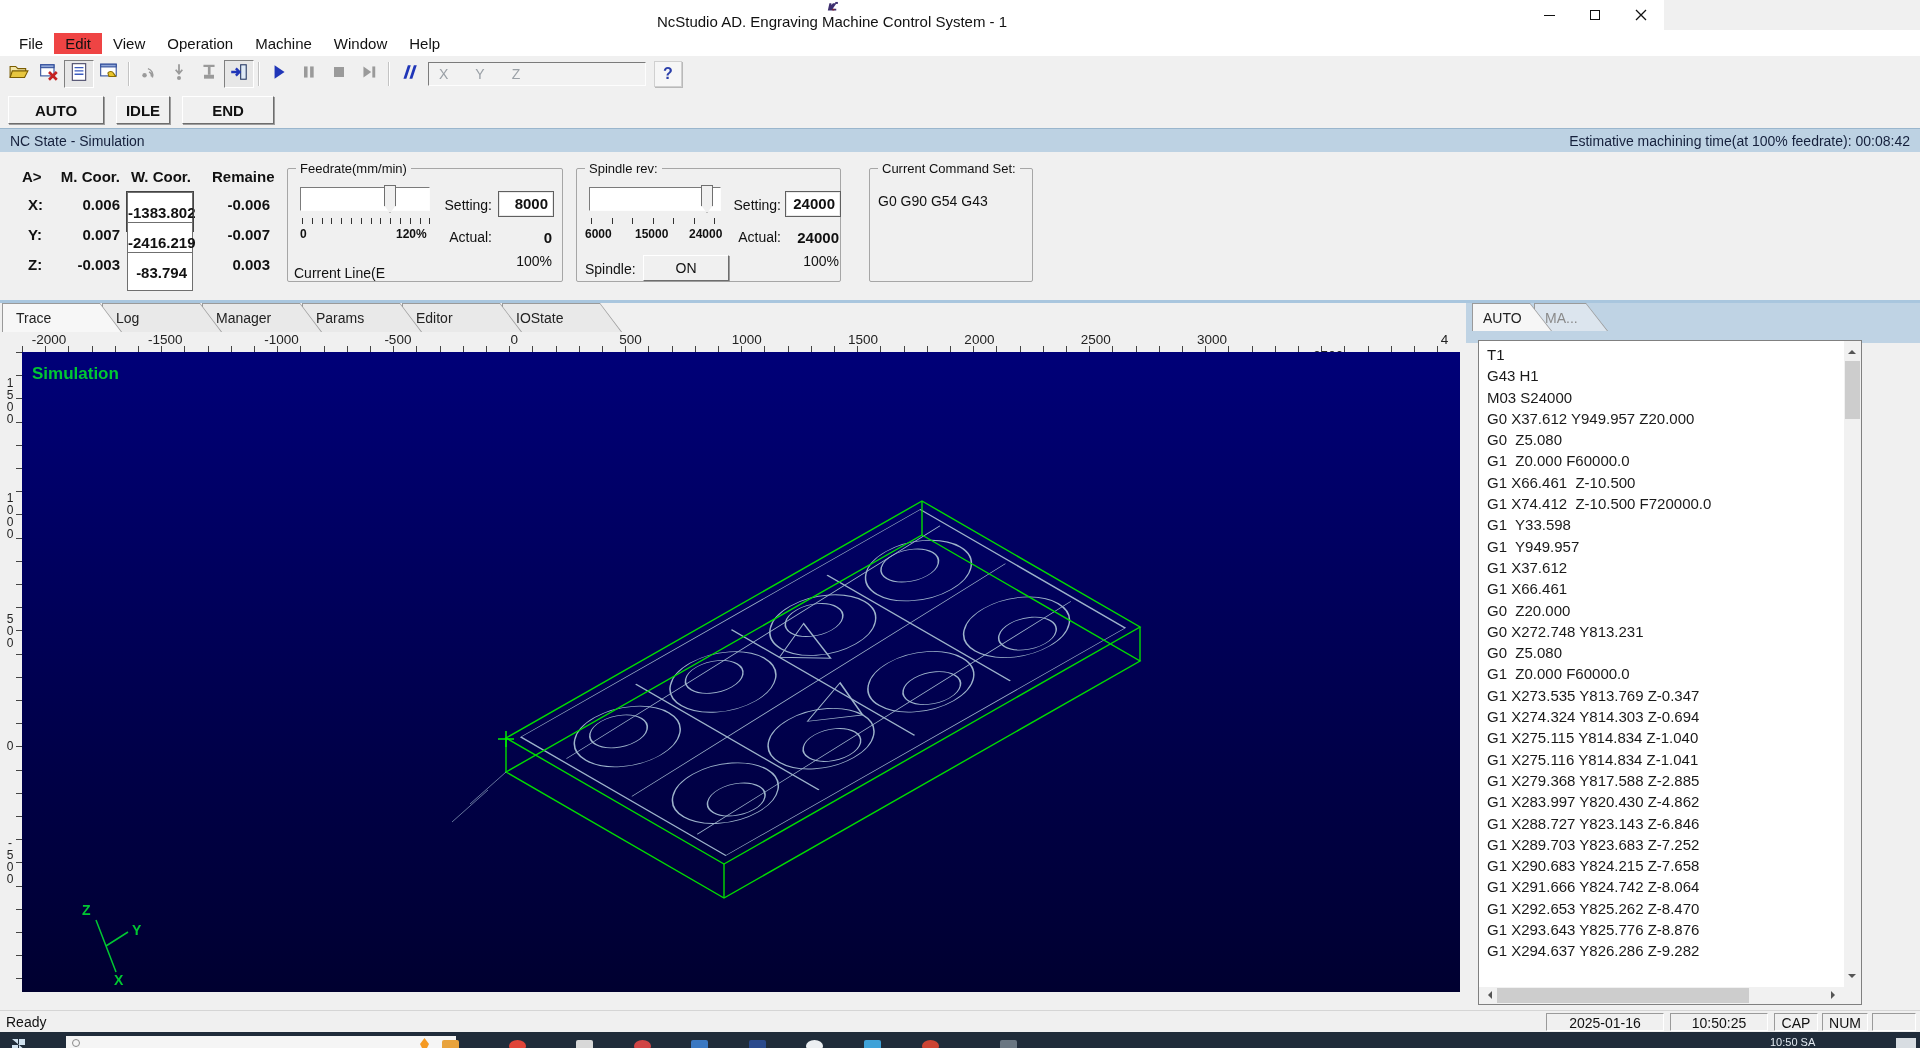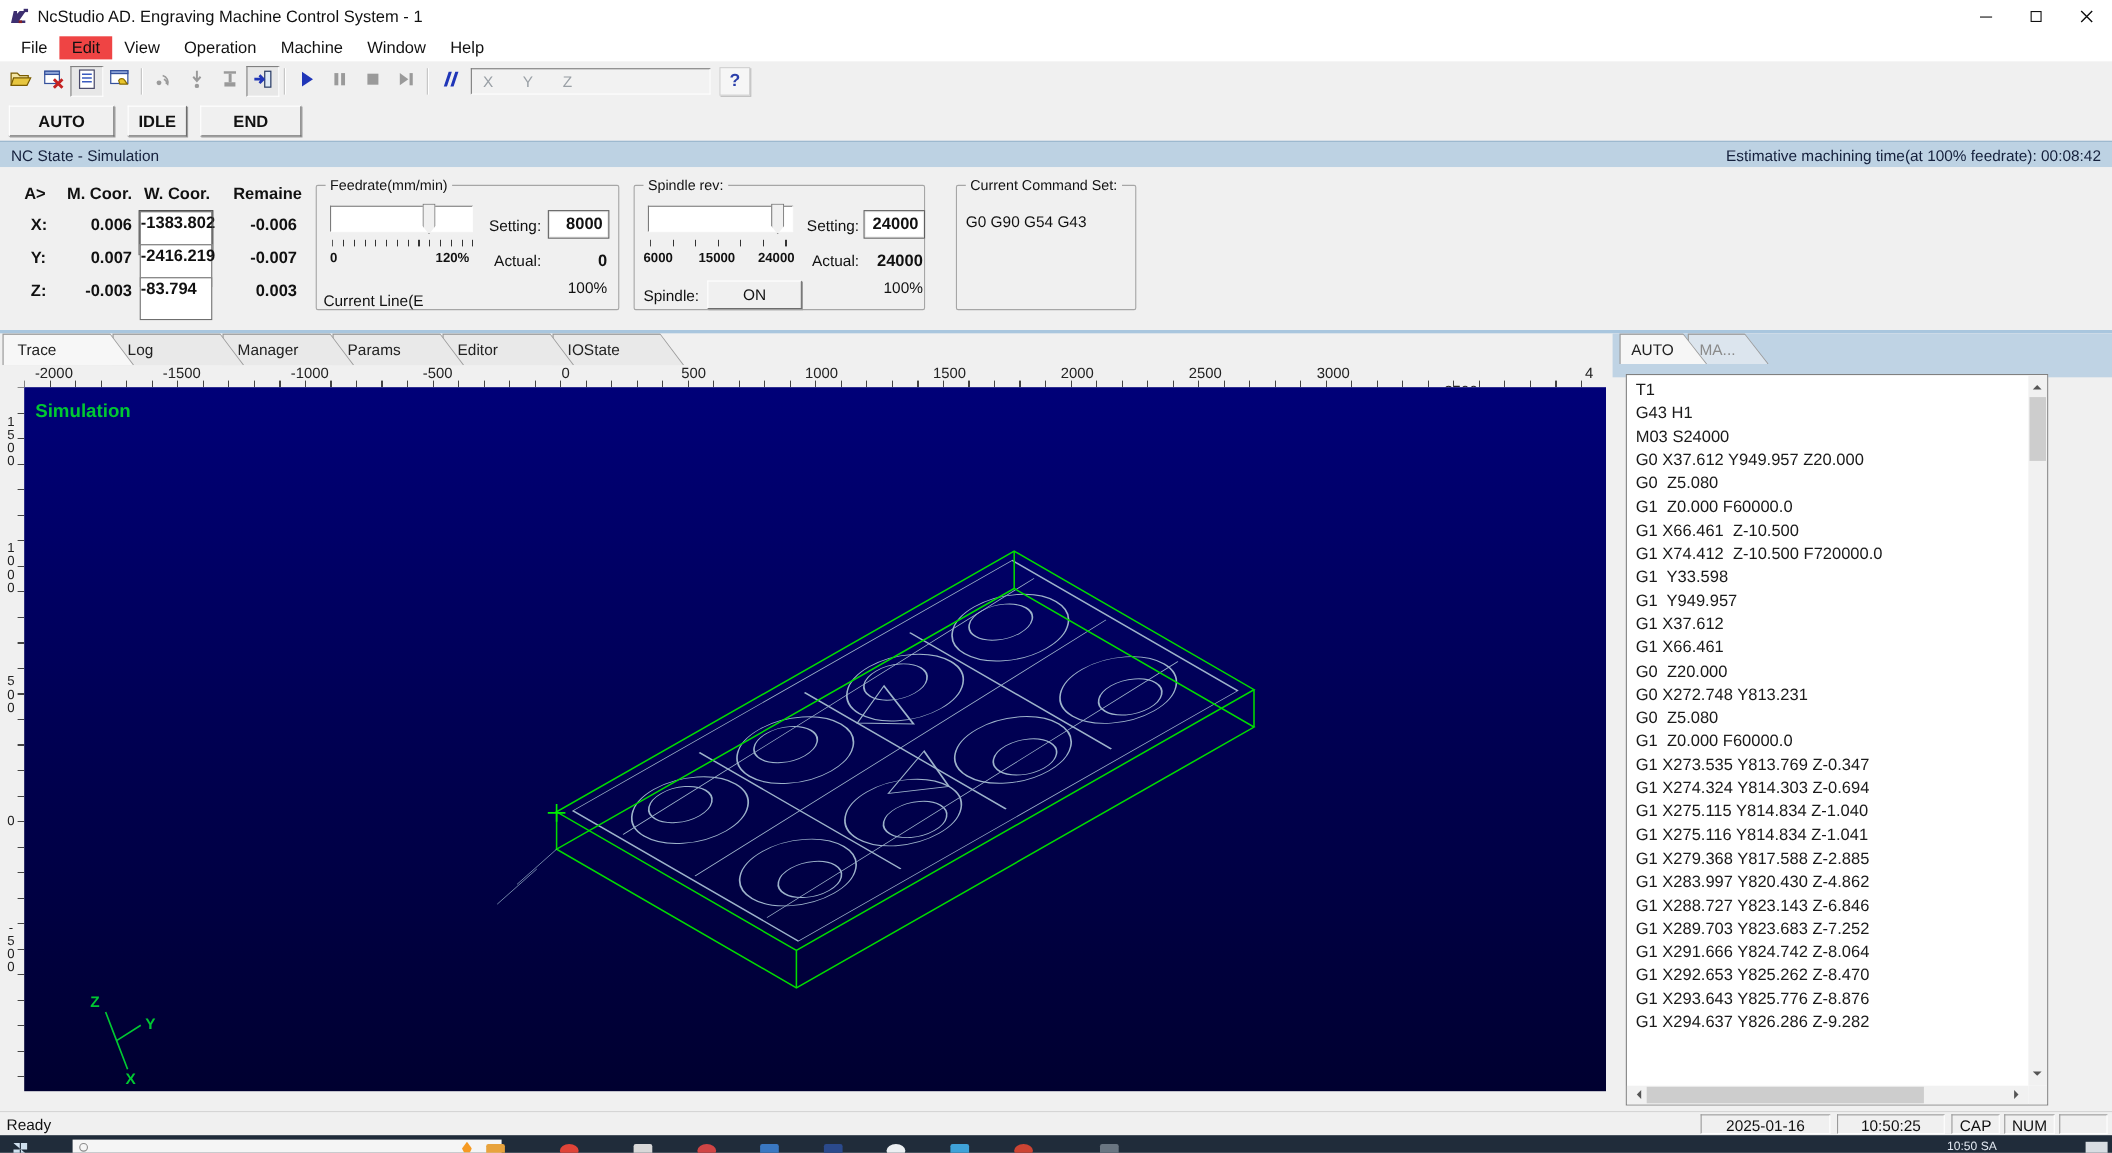--- a/index.html
+++ b/index.html
@@ -1,20 +1,20 @@
 <!DOCTYPE html>
 <html><head>
 <meta charset="utf-8">
 <style>
   * { margin:0; padding:0; box-sizing:border-box; }
   html,body { width:1920px; height:1048px; overflow:hidden; background:#f0f0f0;
     font-family:"Liberation Sans", sans-serif; color:#111; }
   
-  #titlebar { position:absolute; left:0; top:0; width:1920px; height:30px; background:#ffffff;
-    display:flex; align-items:center; }
+  #titlebar { position:absolute; left:0; top:0; width:1664px; height:30px; background:#ffffff;
+    display:flex; align-items:center;flex-direction:column; }
   #app-icon { width:20px; height:20px; margin:0 6px 0 8px; }
   #title-text { font-size:15px; color:#111; }
   #win-controls { position:absolute; right:0; top:0; height:30px; display:flex; }
   .wbtn { width:46px; height:30px; display:flex; align-items:center; justify-content:center; }
   .min-glyph { width:11px; height:0; border-bottom:1px solid #111; }
   .max-glyph { width:10px; height:10px; border:1px solid #111; }
   
   #menubar { position:absolute; left:0; top:30px; width:1920px; height:26px; background:#ffffff;
     display:flex; align-items:center; padding-left:8px; font-size:15px; }
   .menu-item { padding:2px 11px; }
@@ -39,21 +39,21 @@
   
   #ncbar { position:absolute; left:0; top:128px; width:1920px; height:24px; background:#bdd2e3;
     border-top:1px solid #9ab6cd; display:flex; justify-content:space-between; align-items:center;
     padding:0 10px; font-size:14px; color:#15203c; }
   
   #upper { position:absolute; left:0; top:152px; width:1920px; height:148px; background:#f0f0f0; }
   .chdr { position:absolute; font-size:15px; font-weight:bold; }
   .cval { position:absolute; font-size:15px; font-weight:bold; text-align:right; }
   .caxis { position:absolute; font-size:15px; font-weight:bold; }
   .wbox { position:absolute; width:66px; height:39px; background:#fff; border:1px solid #6f6f6f;
-    font-size:15px; font-weight:bold; text-align:left; padding:1px 5px 0 0; }
+    font-size:15px; font-weight:bold; text-align:right; padding:11px 5px 0 0; }
   .wbox.focus { outline:1px solid #444; }
   .group { position:absolute; height:114px; border:1px solid #a6a6a6; border-radius:2px; }
   .glegend { position:absolute; top:-8px; left:8px; background:#f0f0f0; padding:0 4px; font-size:13px; }
   .track { position:absolute; height:24px; background:#fff; border:1px solid; border-color:#7b7b7b #fdfdfd #fdfdfd #7b7b7b; }
   .thumb { position:absolute; width:12px; height:28px; background:#f0f0f0; border:1px solid #6f6f6f;
     clip-path:polygon(0 0,100% 0,100% 72%,50% 100%,0 72%); }
   .ticks { position:absolute; height:6px; }
   .tlab { position:absolute; font-size:12px; font-weight:bold; }
   .flab { position:absolute; font-size:14px; text-align:right; }
   .fval { position:absolute; font-size:15px; font-weight:bold; text-align:right; }
@@ -451,20 +451,21 @@
         <div class="gline">G0  Z5.080</div>
         <div class="gline">G1  Z0.000 F60000.0</div>
         <div class="gline">G1 X273.535 Y813.769 Z-0.347</div>
         <div class="gline">G1 X274.324 Y814.303 Z-0.694</div>
         <div class="gline">G1 X275.115 Y814.834 Z-1.040</div>
         <div class="gline">G1 X275.116 Y814.834 Z-1.041</div>
         <div class="gline">G1 X279.368 Y817.588 Z-2.885</div>
         <div class="gline">G1 X283.997 Y820.430 Z-4.862</div>
         <div class="gline">G1 X288.727 Y823.143 Z-6.846</div>
         <div class="gline">G1 X289.703 Y823.683 Z-7.252</div>
+        <div class="gline">G1 X290.683 Y824.215 Z-7.658</div>
         <div class="gline">G1 X291.666 Y824.742 Z-8.064</div>
         <div class="gline">G1 X292.653 Y825.262 Z-8.470</div>
         <div class="gline">G1 X293.643 Y825.776 Z-8.876</div>
         <div class="gline">G1 X294.637 Y826.286 Z-9.282</div>
       </div>
     <div id="vscroll">
       <div class="sbtn" style="top:0">
           <span class="tri up"></span>
         </div>
       <div id="vthumb"></div>

